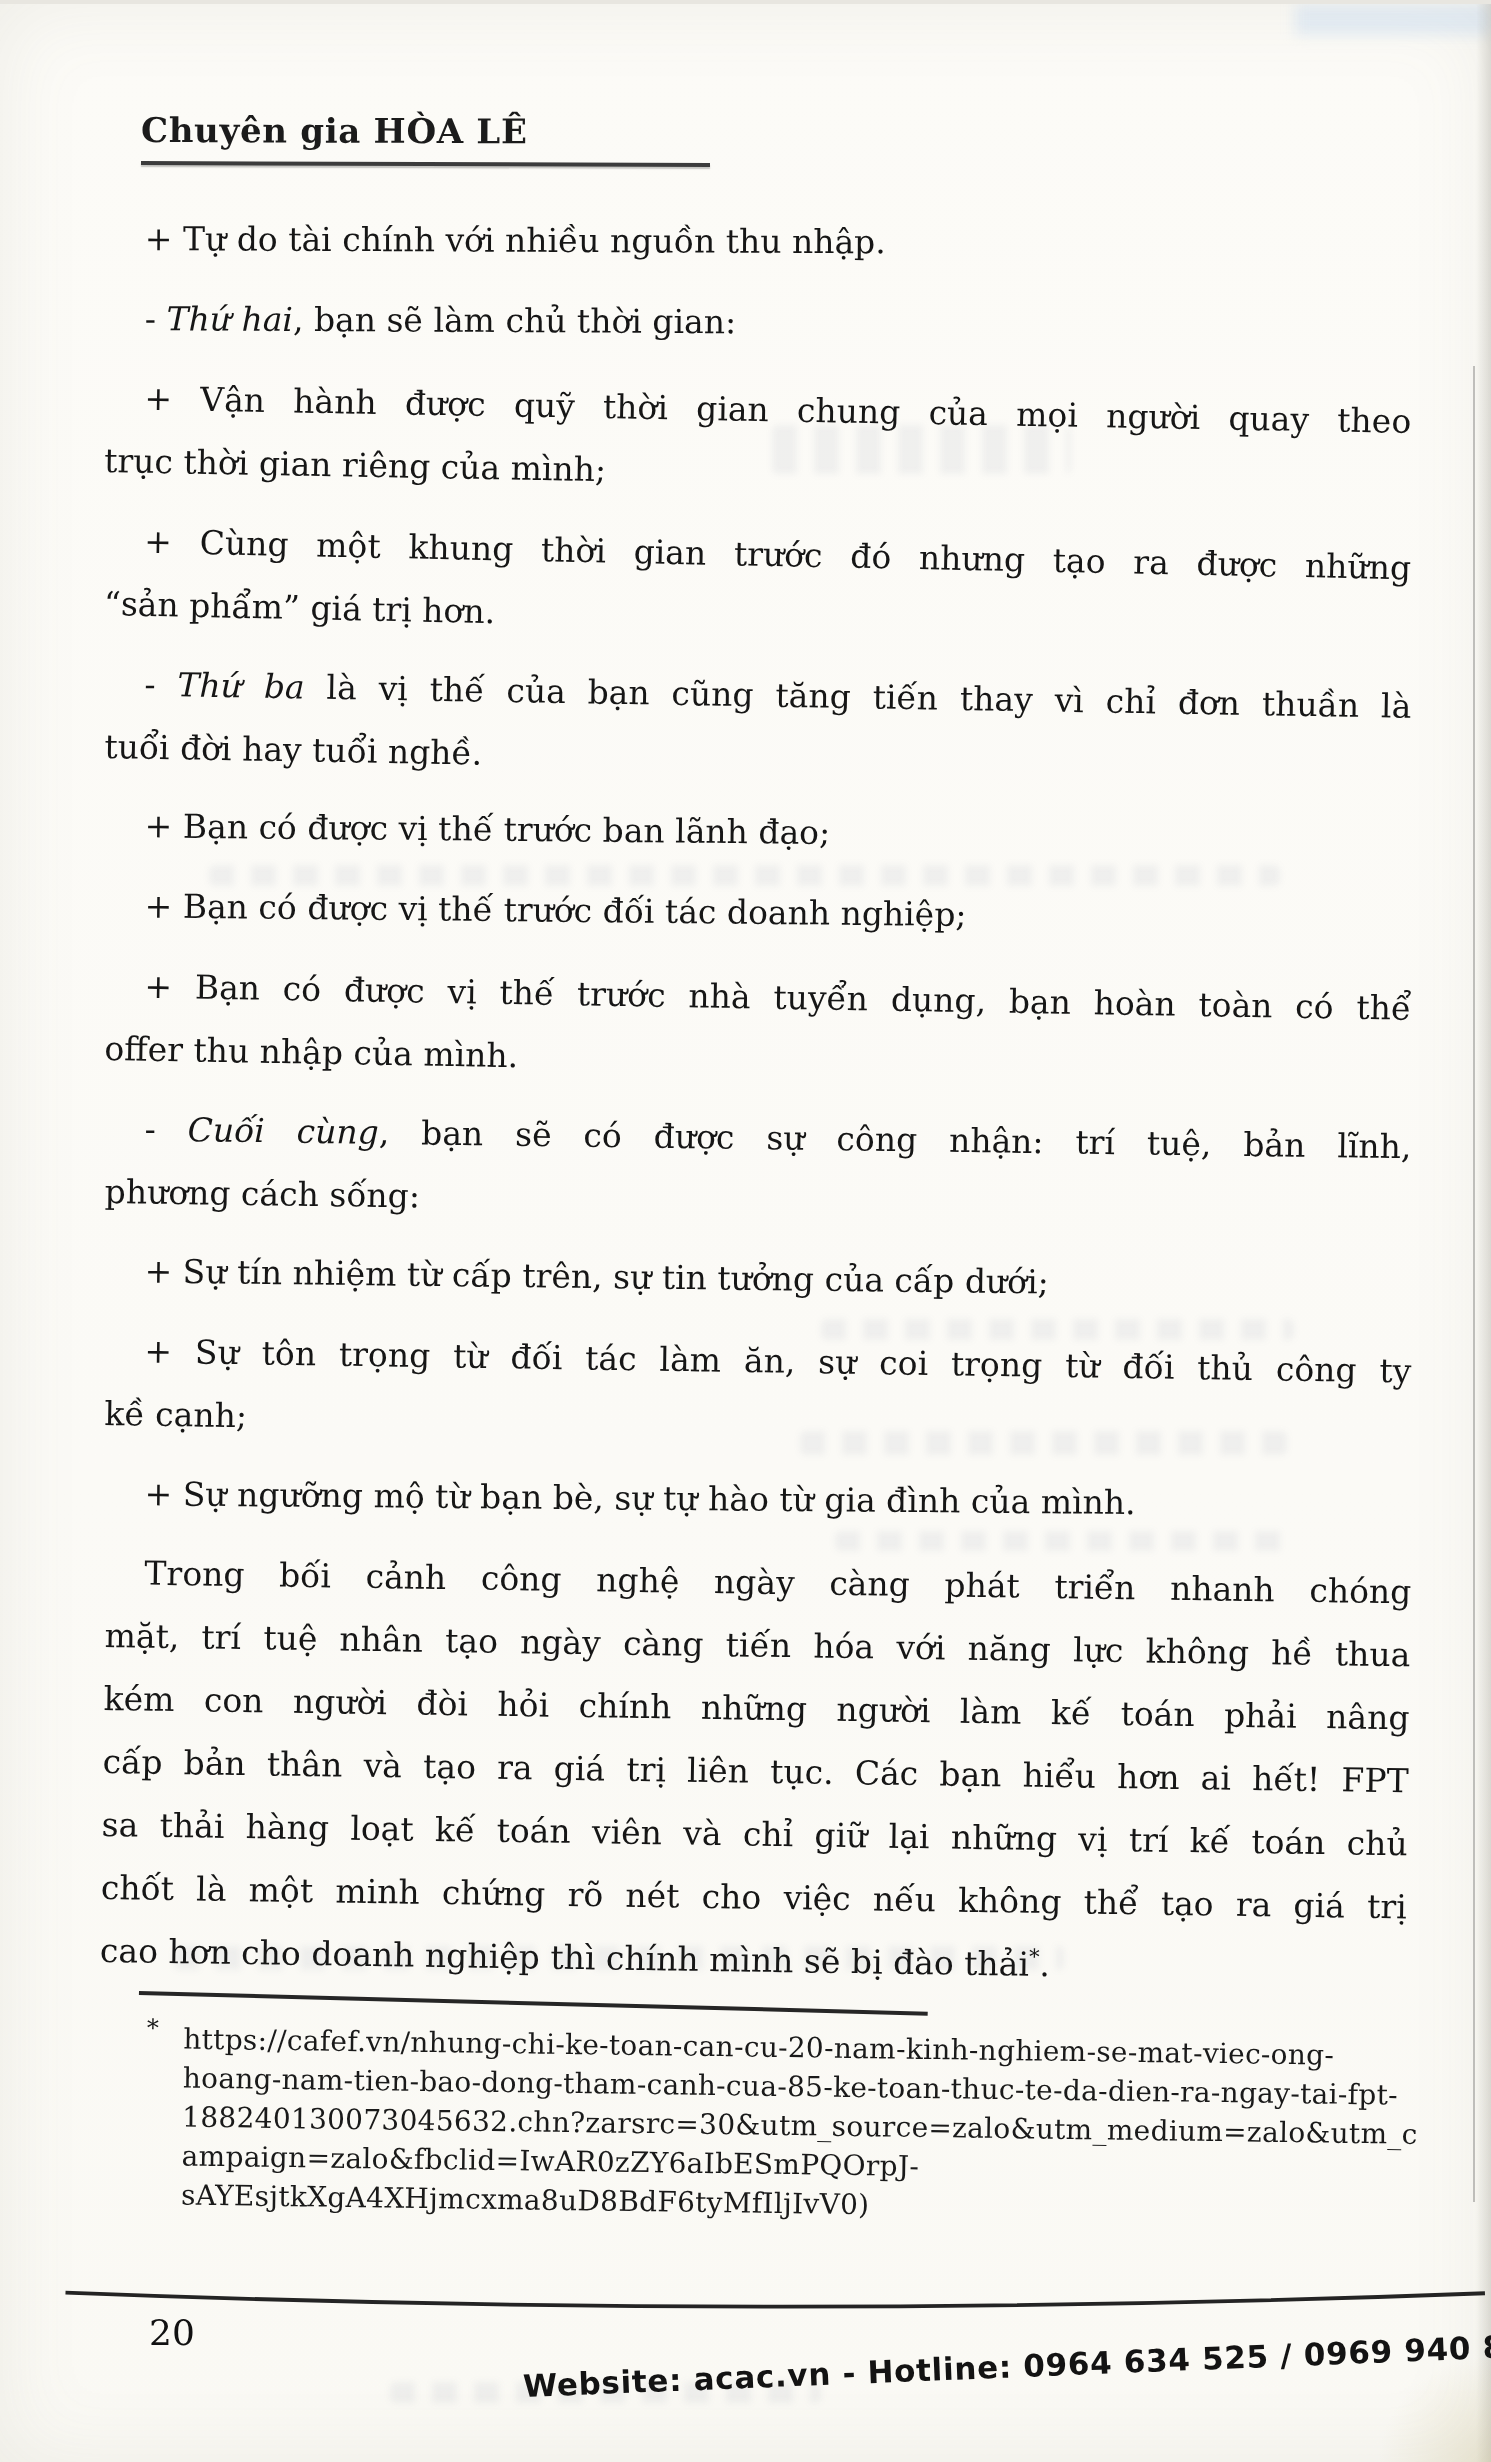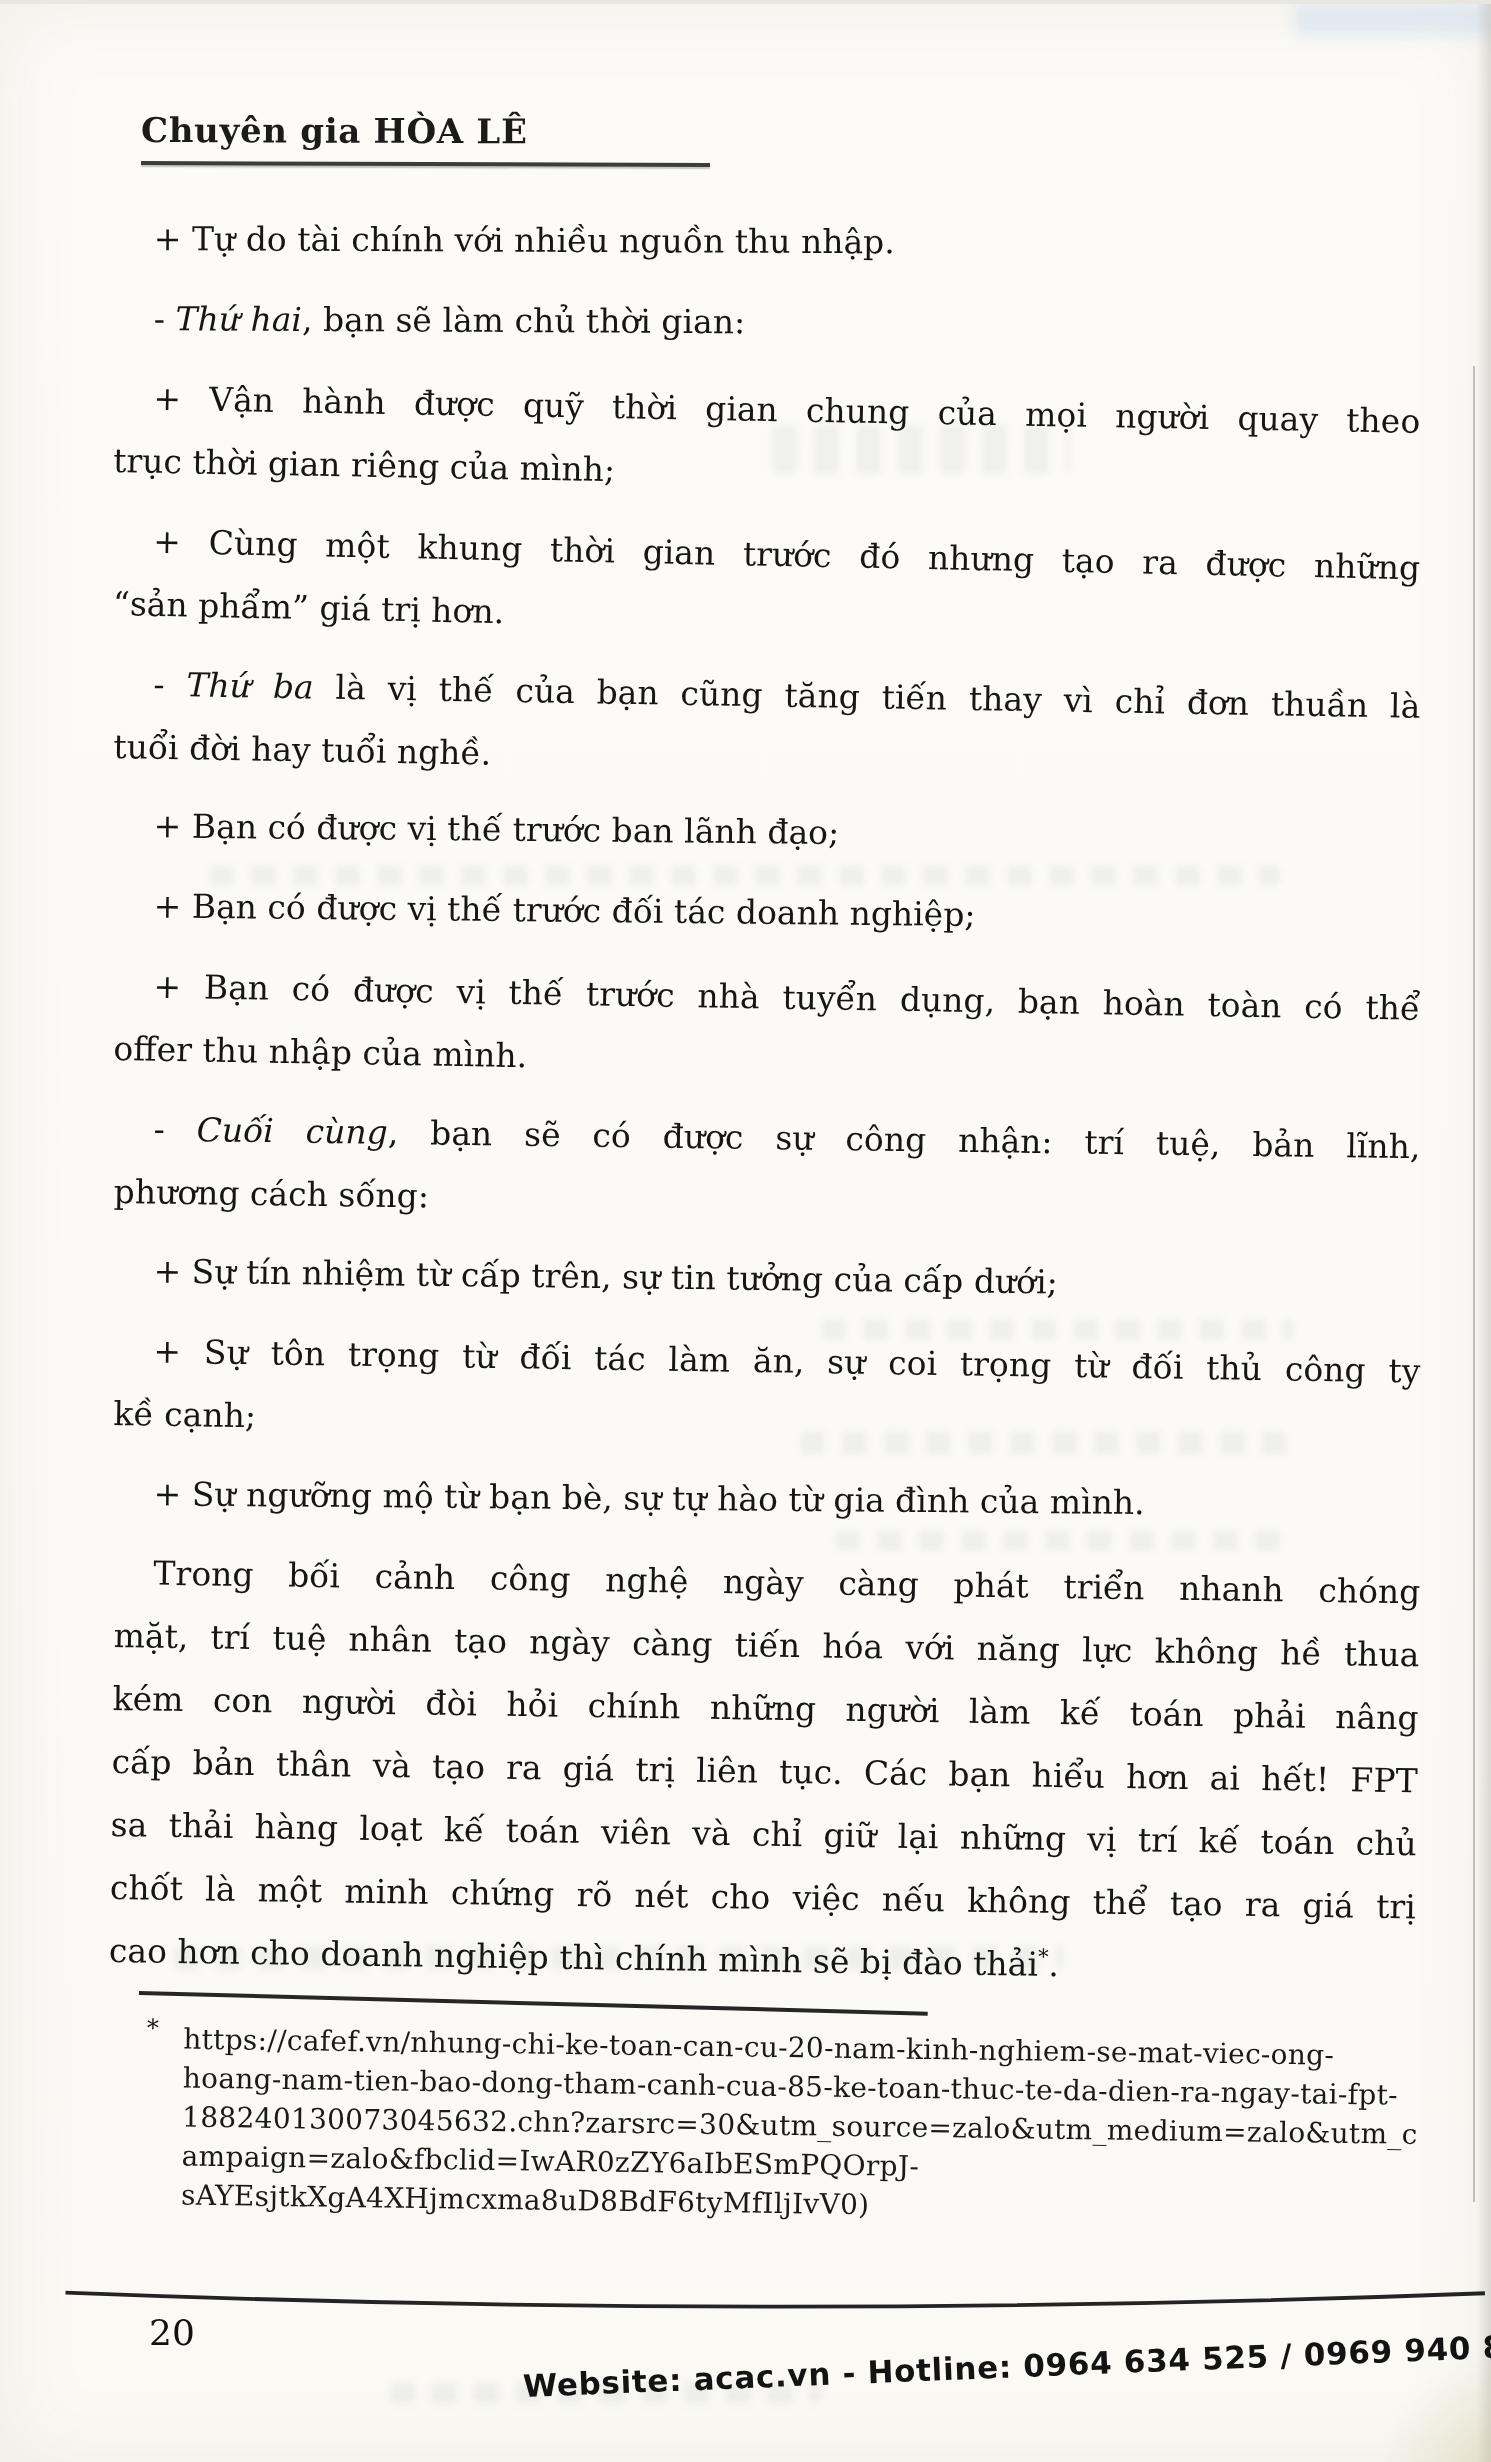--- a/index.html
+++ b/index.html
@@ -17,21 +17,21 @@
   .header-zone{position:absolute;left:141px;top:106px;width:626px;}
   .book-author{
     font-size:34px;font-weight:bold;letter-spacing:0.7px;margin:0;
     color:#1b1b1b;transform:rotate(.2deg);transform-origin:0 0;
   }
   .header-rule{
     width:569px;height:3.5px;background:#3c3c3c;margin-top:11px;
     box-shadow:0 2.1px 1.4px rgba(0,0,0,.22);transform:rotate(.2deg);transform-origin:0 0;
   }
   
-  .body-zone{position:absolute;left:115px;top:203px;width:1306px;}
+  .body-zone{position:absolute;left:106px;top:203px;width:1306px;}
   .para{margin:0 0 16.7px 0;transform-origin:0 0;}
   .para:nth-child(1){transform:rotate(.25deg)}
   .para:nth-child(2){transform:rotate(.3deg)}
   .para:nth-child(3){transform:rotate(1.05deg)}
   .para:nth-child(4){transform:rotate(1.2deg)}
   .para:nth-child(5){transform:rotate(1.0deg)}
   .para:nth-child(6){transform:rotate(.55deg)}
   .para:nth-child(7){transform:rotate(.6deg)}
   .para:nth-child(8){transform:rotate(1.0deg)}
   .para:nth-child(9){transform:rotate(.8deg)}

